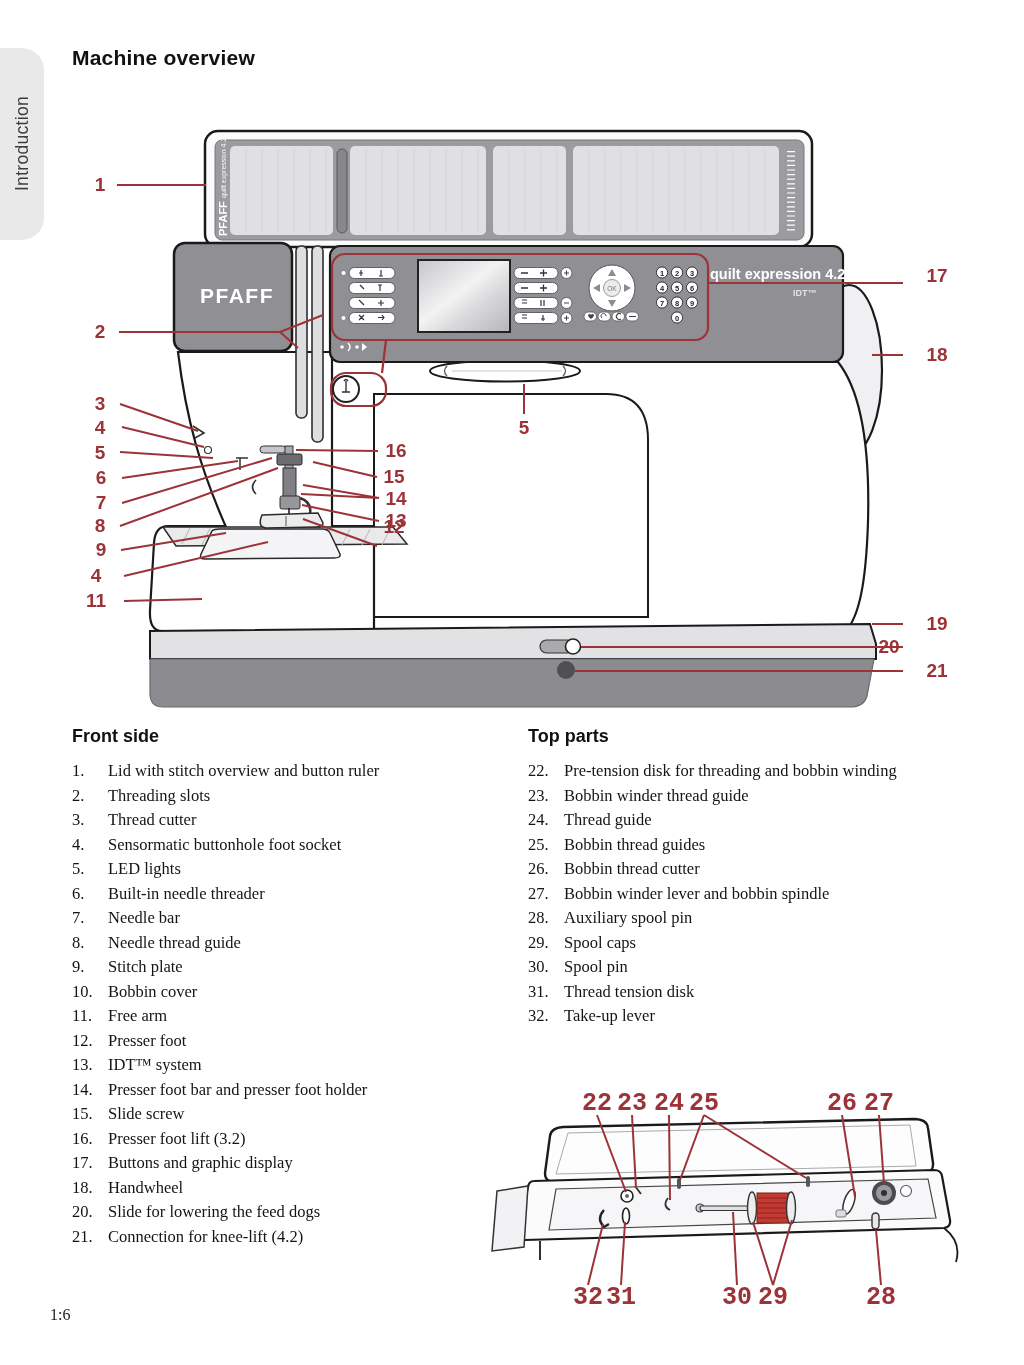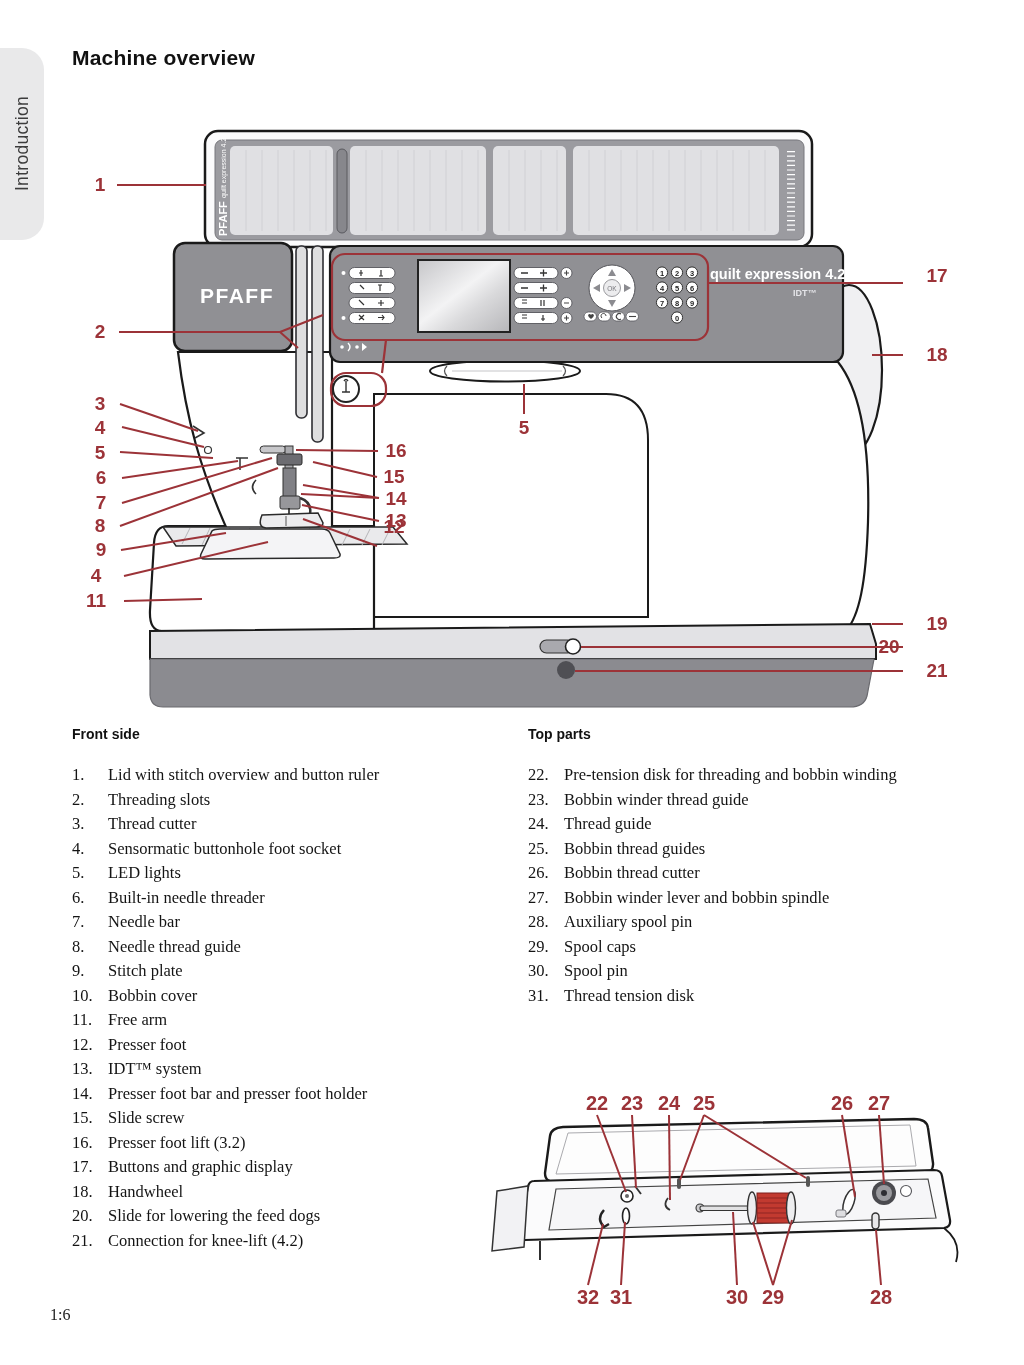--- a/index.html
+++ b/index.html
@@ -15,23 +15,23 @@
        background:#e9e9ea;border-radius:0 22px 22px 0;
        display:flex;align-items:center;justify-content:center;}
   .sidebar-tab span{writing-mode:vertical-rl;transform:rotate(180deg);
        font-size:17.5px;color:#3c3c3c;letter-spacing:.3px;
        font-family:"Liberation Sans",sans-serif;}
   .page-title{position:absolute;left:72px;top:46px;font-size:21px;font-weight:bold;
        color:#111;letter-spacing:.2px;}
   svg.art{position:absolute;left:0;top:0;}
   .co{position:absolute;transform:translate(-50%,-50%);
       font:bold 19px "Liberation Sans",sans-serif;color:var(--accent);}
-  .co.lg{font-size:20px;}
+  .co.lg{font-size:25px;font-family:Liberation Mono, monospace;}
   .col{position:absolute;width:430px;}
-  .col h2{font-size:14px;font-weight:bold;color:#111;margin-bottom:21px;
+  .col h2{font-size:18px;font-weight:bold;color:#111;margin-bottom:12px;
       font-family:"Liberation Sans",sans-serif;}
   .plist .row{display:flex;font:16.5px/24.5px "Liberation Serif",serif;color:#141414;}
   .plist .num{flex:0 0 36px;}
   .plist .txt{flex:1;max-width:376px;}
   .page-number{position:absolute;left:50px;top:1306px;
       font:16px "Liberation Serif",serif;color:#222;}
   text{font-family:"Liberation Sans",sans-serif;}
 </style>
 </head>
 <body>
@@ -493,17 +493,21 @@
         <div class="row">
           <span class="num">30.</span>
           <span class="txt">Spool pin</span>
         </div>
 
         <div class="row">
           <span class="num">31.</span>
           <span class="txt">Thread tension disk</span>
         </div>
 
+        <div class="row">
+          <span class="num">32.</span>
+          <span class="txt">Take-up lever</span>
+        </div>
       </div>
   </div>
 
   <div class="page-number">1:6</div>
 </div>
 
 </body></html>

